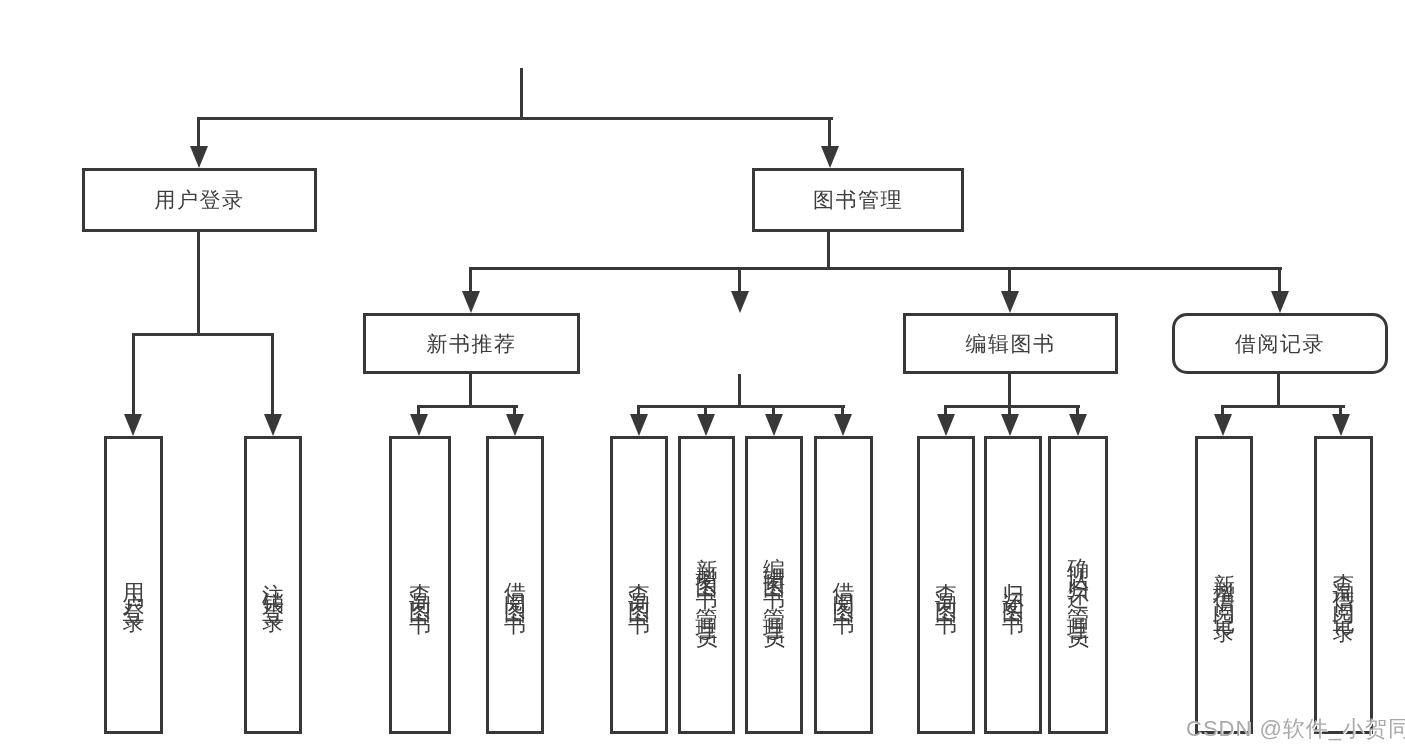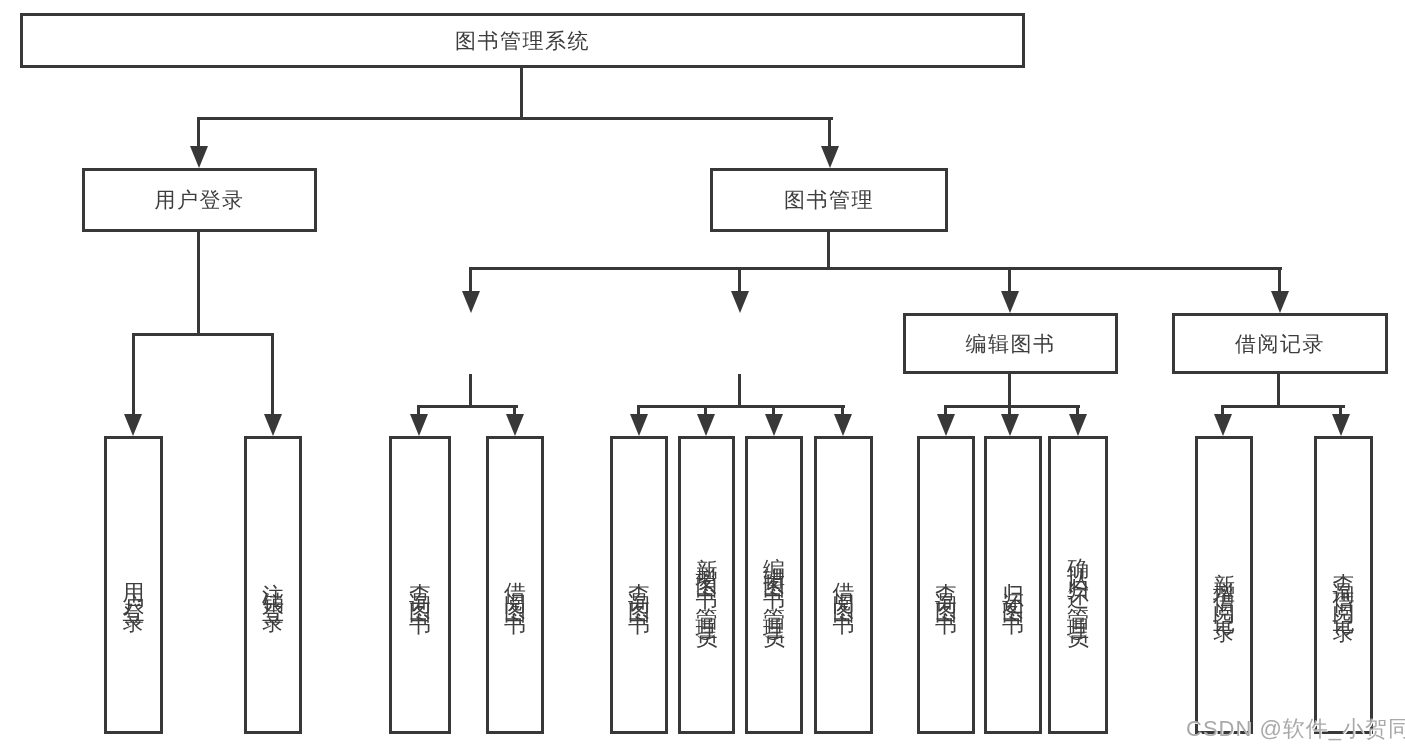--- a/index.html
+++ b/index.html
@@ -36,35 +36,32 @@
     position:absolute; left:1186px; top:714px; z-index:5;
     font-size:22px; letter-spacing:1px; color:var(--wm);
     text-shadow:1px 1px 0 #ffffff; white-space:nowrap;
   }
 </style>
 </head>
 <body style="background: rgb(255, 255, 255);">
 
 <div class="stage">
 
-  <div class="box" style="left:20px; top:13px; width:1005px; height:55px;">
-    <span class="hlabel">图书管理系统</span>
-  </div>
 
   <div class="lv" style="left:520px; top:68px; height:52px;"></div>
   <div class="lh" style="left:197px; top:117px; width:636px;"></div>
   <div class="stem" style="left:197px; top:117px; height:31px;"></div>
   <div class="arr" style="left:190px; top:146px;"></div>
   <div class="stem" style="left:828px; top:117px; height:31px;"></div>
   <div class="arr" style="left:821px; top:146px;"></div>
 
   <div class="box" style="left:82px; top:168px; width:235px; height:64px;">
     <span class="hlabel">用户登录</span>
   </div>
-  <div class="box" style="left:710px; top:168px; width:238px; height:64px;">
+  <div class="box" style="left:752px; top:168px; width:212px; height:64px;">
     <span class="hlabel">图书管理</span>
   </div>
 
   <div class="lv" style="left:197px; top:232px; height:104px;"></div>
   <div class="lh" style="left:132px; top:333px; width:142px;"></div>
   <div class="stem" style="left:132px; top:333px; height:81px;"></div>
   <div class="arr" style="left:124px; top:414px;"></div>
   <div class="stem" style="left:271px; top:333px; height:81px;"></div>
   <div class="arr" style="left:264px; top:414px;"></div>
 
@@ -72,24 +69,27 @@
   <div class="lh" style="left:469px; top:267px; width:813px;"></div>
   <div class="stem" style="left:469px; top:267px; height:25px;"></div>
   <div class="arr" style="left:462px; top:291px;"></div>
   <div class="stem" style="left:738px; top:267px; height:25px;"></div>
   <div class="arr" style="left:731px; top:291px;"></div>
   <div class="stem" style="left:1008px; top:267px; height:25px;"></div>
   <div class="arr" style="left:1001px; top:291px;"></div>
   <div class="stem" style="left:1278px; top:267px; height:25px;"></div>
   <div class="arr" style="left:1271px; top:291px;"></div>
 
+  <div class="box" style="left:363px; top:313px; width:217px; height:61px;">
+    <span class="hlabel">新书推荐</span>
+  </div>
   <div class="box" style="left:903px; top:313px; width:215px; height:61px;">
     <span class="hlabel">编辑图书</span>
   </div>
-  <div class="box" style="left:1172px; top:313px; width:216px; height:61px;">
+  <div class="box" style="left:1172px; top:313px; width:216px; height:61px;border-radius:15px;">
     <span class="hlabel">借阅记录</span>
   </div>
 
   <div class="lv" style="left:469px; top:374px; height:34px;"></div>
   <div class="lh" style="left:417px; top:405px; width:101px;"></div>
   <div class="stem" style="left:417px; top:405px; height:12px;"></div>
   <div class="arr" style="left:410px; top:414px;"></div>
   <div class="stem" style="left:513px; top:405px; height:12px;"></div>
   <div class="arr" style="left:506px; top:414px;"></div>
 

